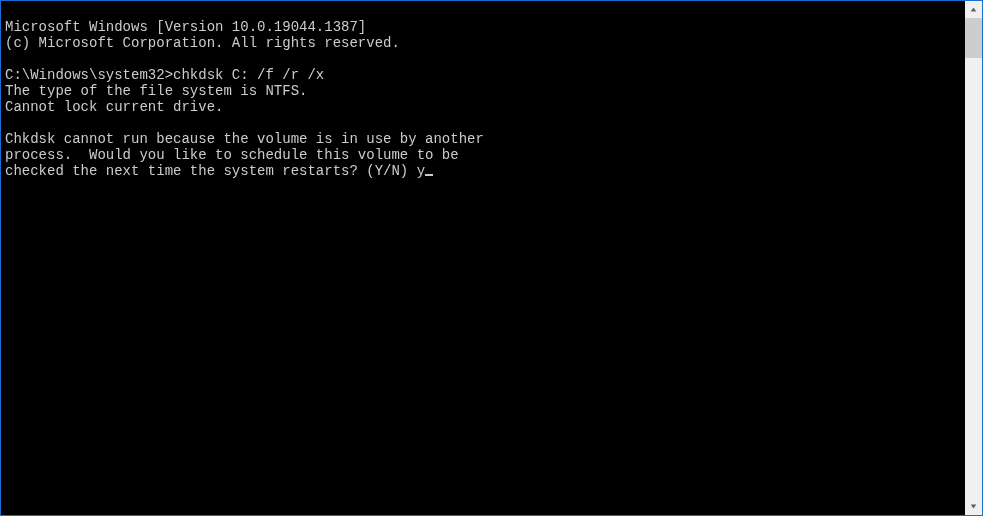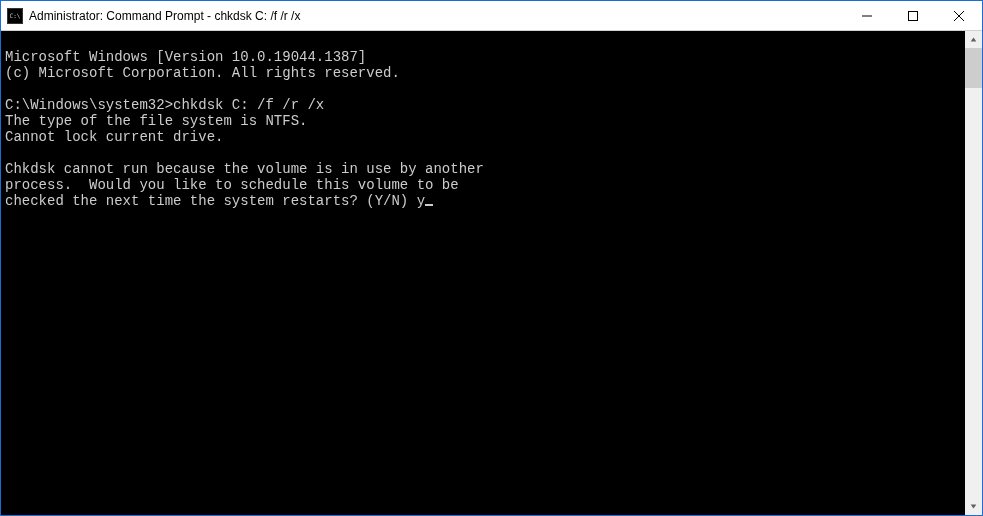--- a/index.html
+++ b/index.html
@@ -116,42 +116,20 @@
       left: 0;
       right: 0;
       height: 40px;
       background: #cdcdcd;
     }
   </style>
 </head>
 <body>
 
 <div class="window">
-  <div class="titlebar">
-    <div class="titlebar-icon"></div>
-    <div class="titlebar-text">Administrator: Command Prompt - chkdsk  C: /f /r /x</div>
-    <div class="titlebar-buttons">
-      <button class="titlebar-btn">
-        <svg viewBox="0 0 10 10">
-            <line x1="0" y1="5" x2="10" y2="5" stroke="#000" stroke-width="1"></line>
-          </svg>
-      </button>
-      <button class="titlebar-btn">
-        <svg viewBox="0 0 10 10">
-            <rect x="0.5" y="0.5" width="9" height="9" fill="none" stroke="#000" stroke-width="1"></rect>
-          </svg>
-      </button>
-      <button class="titlebar-btn close">
-        <svg viewBox="0 0 10 10">
-            <line x1="0" y1="0" x2="10" y2="10" stroke="#000" stroke-width="1"></line>
-            <line x1="10" y1="0" x2="0" y2="10" stroke="#000" stroke-width="1"></line>
-          </svg>
-      </button>
-    </div>
-  </div>
   <div class="console-area">
     <div class="console"><span>Microsoft Windows [Version 10.0.19044.1387]</span>
 <span>(c) Microsoft Corporation. All rights reserved.</span>
 <span></span>
 <span>C:\Windows\system32&gt;chkdsk C: /f /r /x</span>
 <span>The type of the file system is NTFS.</span>
 <span>Cannot lock current drive.</span>
 <span></span>
 <span>Chkdsk cannot run because the volume is in use by another</span>
 <span>process.  Would you like to schedule this volume to be</span>

